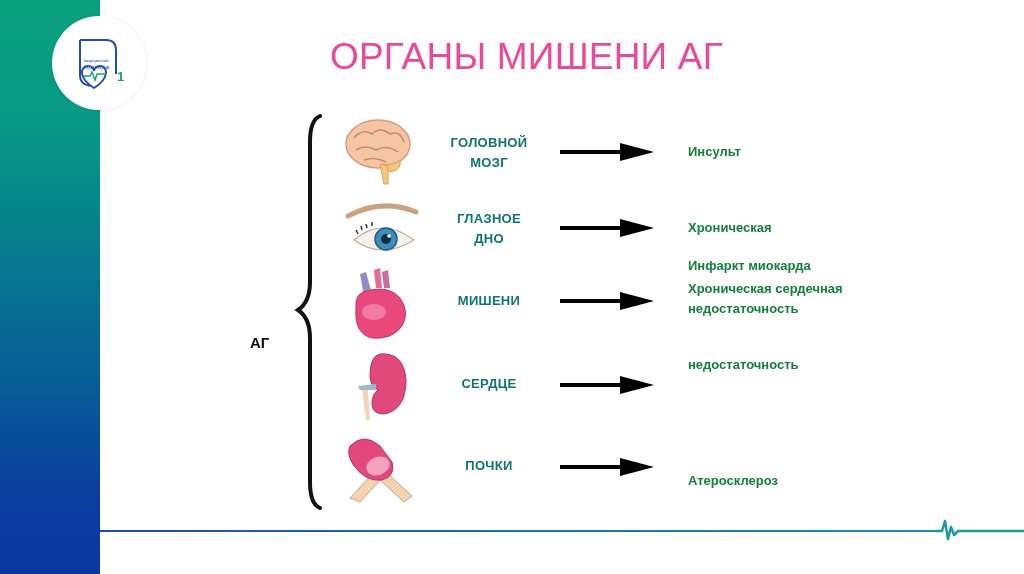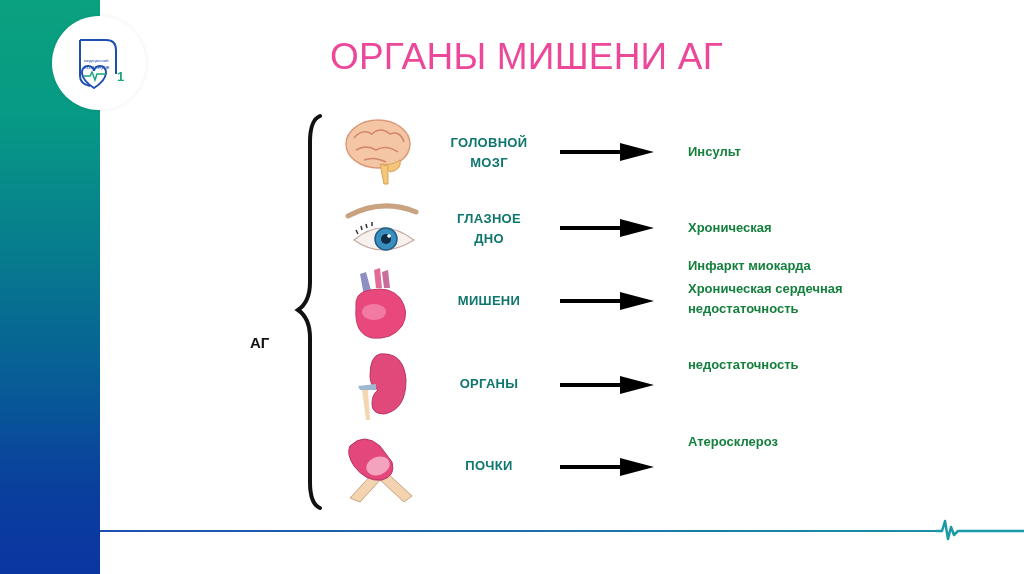--- a/index.html
+++ b/index.html
@@ -124,21 +124,21 @@
   <div>МОЗГ</div>
 </div>
 <div class="organ-label" style="left:434px;top:209px">
   <div>ГЛАЗНОЕ</div>
   <div>ДНО</div>
 </div>
 <div class="organ-label" style="left:434px;top:291px">
   <div>МИШЕНИ</div>
 </div>
 <div class="organ-label" style="left:434px;top:374px">
-  <div>ОРГАНЫ</div>
+  <div>СЕРДЦЕ</div>
 </div>
 <div class="organ-label" style="left:434px;top:456px">
   <div>ПОЧКИ</div>
 </div>
 
 <svg class="arrow" style="top:142px" width="98" height="20" viewBox="0 0 98 20">
   <line x1="2" y1="10" x2="66" y2="10" stroke="#000" stroke-width="4"></line>
     <polygon points="62,1 96,10 62,19" fill="#000"></polygon>
 </svg>
 <svg class="arrow" style="top:218px" width="98" height="20" viewBox="0 0 98 20">
@@ -165,20 +165,20 @@
   <div class="effect">Хроническая</div>
 </div>
 <div class="effects" style="top:256px">
   <div class="effect">Инфаркт миокарда</div>
   <div class="effect gap">Хроническая сердечная</div>
   <div class="effect">недостаточность</div>
 </div>
 <div class="effects" style="top:355px">
   <div class="effect">недостаточность</div>
 </div>
-<div class="effects" style="top:432px">
+<div class="effects" style="top:471px">
   <div class="effect">Атеросклероз</div>
 </div>
 
 <div class="bottom-line"></div>
 <svg class="pulse" width="88" height="30" viewBox="0 0 88 30">
   <polyline points="0,16 6,16 9,6 12,24 15,12 18,20 22,16 88,16" fill="none" stroke="#1a9aa6" stroke-width="2.5" stroke-linejoin="round"></polyline>
 </svg>
 
 </body></html>

